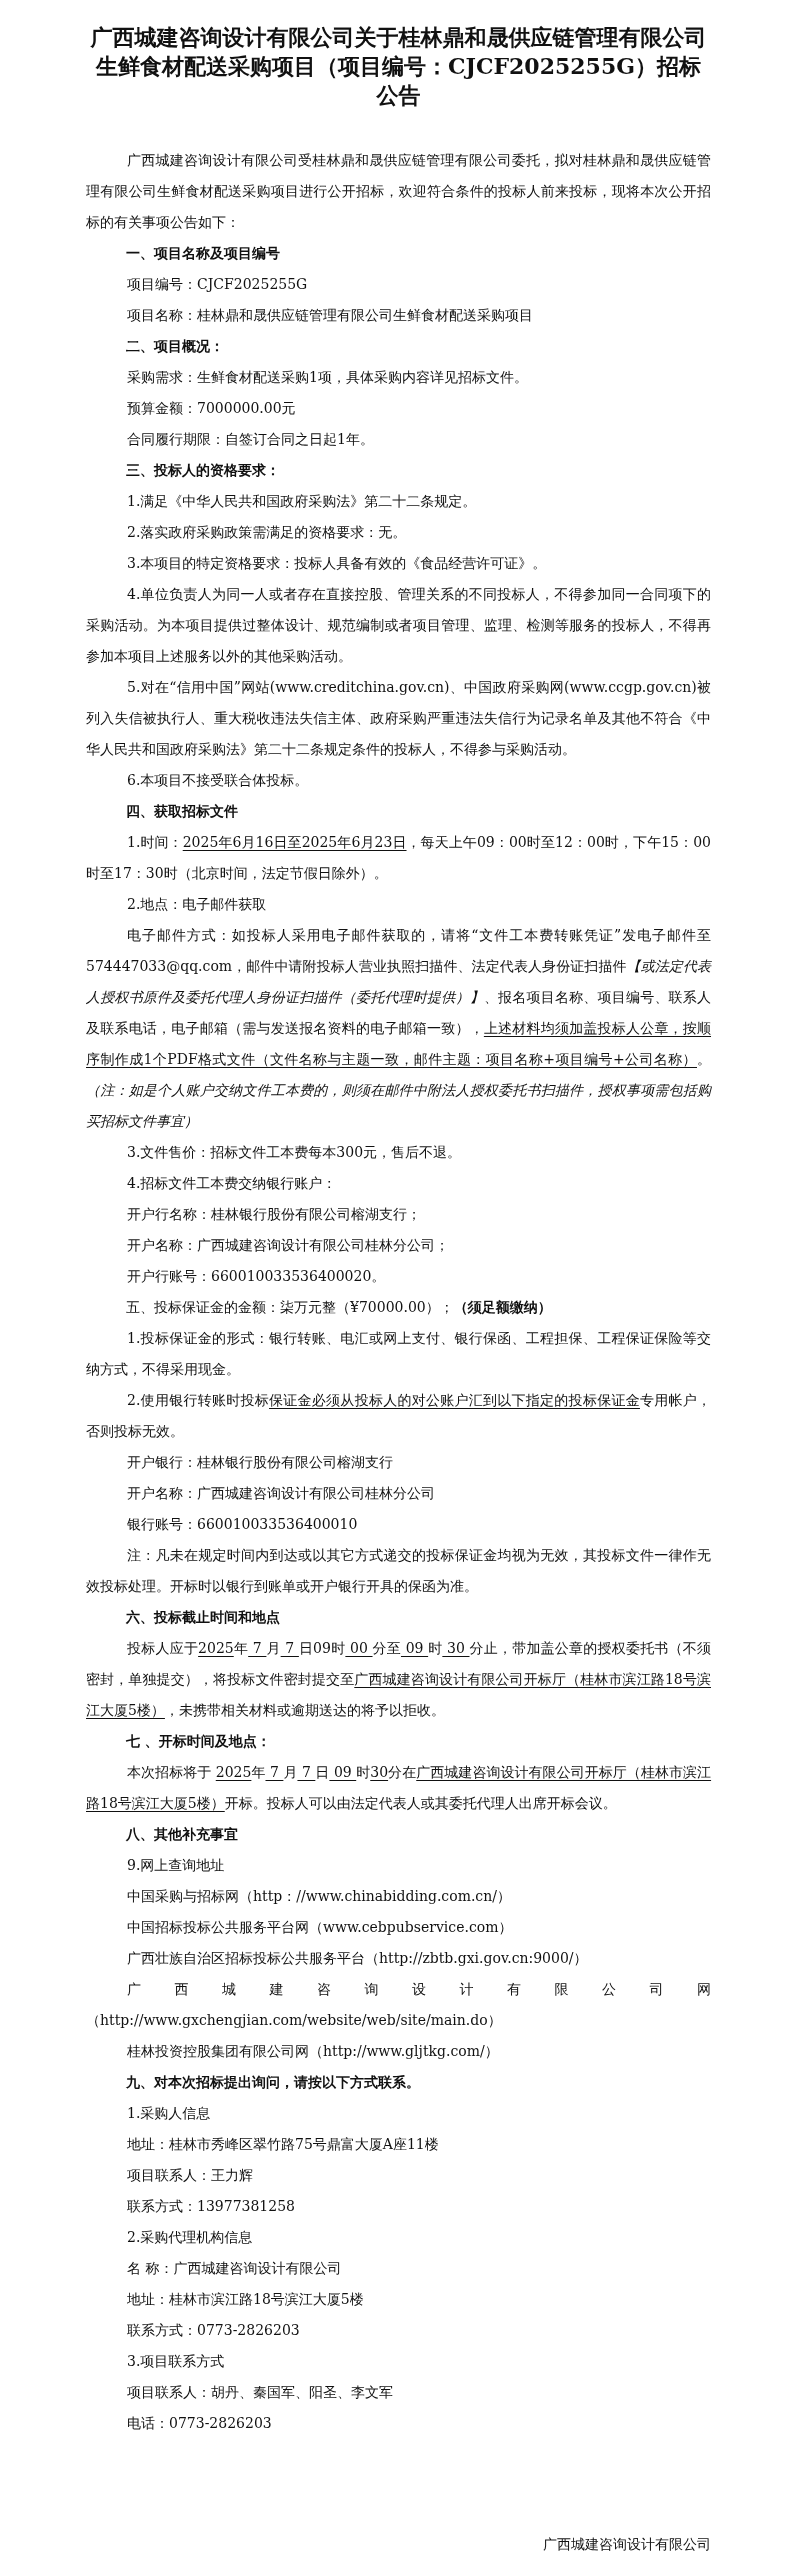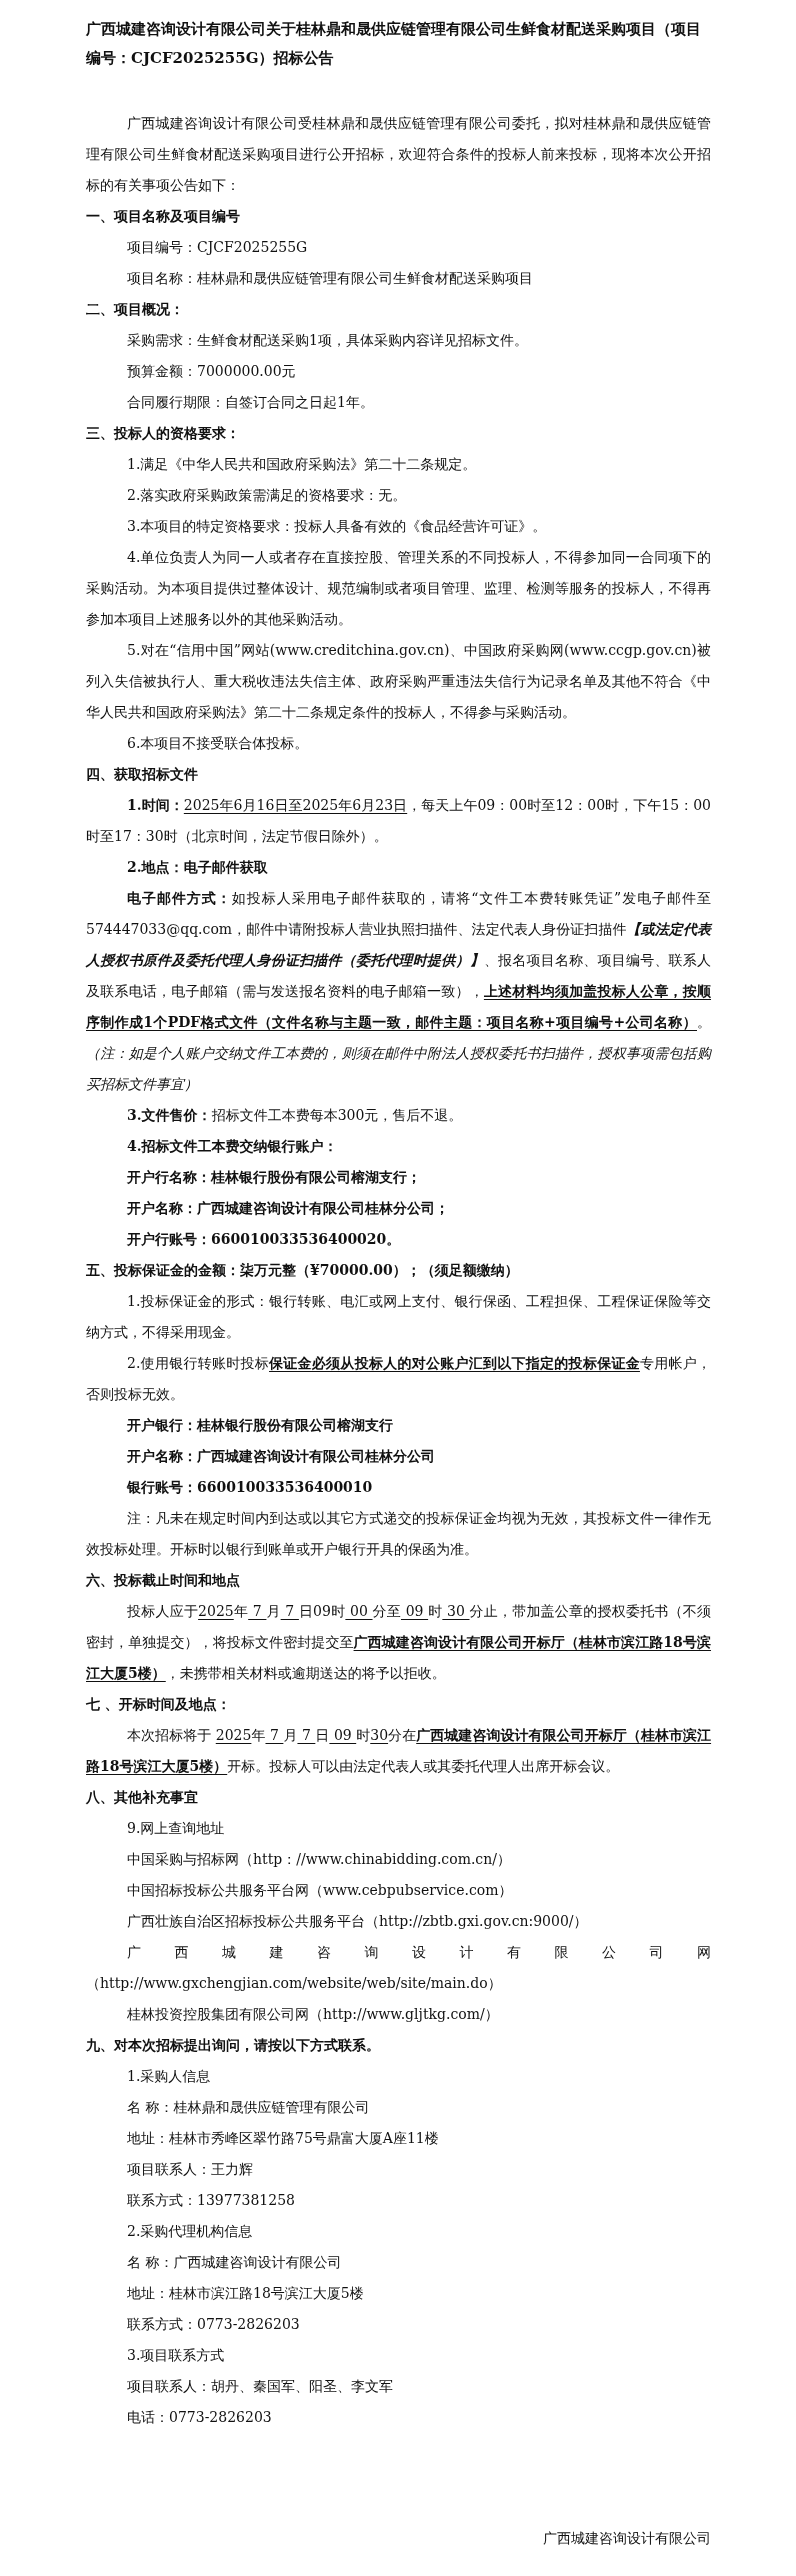--- a/index.html
+++ b/index.html
@@ -8,30 +8,30 @@
     min-height:2576px;
     box-sizing:border-box;
     background:#ffffff;
     color:#111;
     font-family:"DejaVu Serif","Liberation Serif",serif;
     font-size:14px;
     padding:12.8px 85px 24px 86px;
   }
   .doc-title{
     font-weight:bold;
-    text-align:left;
-    font-size:15px;
+    text-align:center;
+    font-size:22px;
     line-height:29px;
-    margin:2px 0 35px 0;
+    margin:10px 0 35px 0;
   }
   .doc-body p{margin:0;line-height:31px;text-align:justify;}
   .doc-body p.p{text-indent:41px;}
-  .doc-body p.h{font-weight:bold;text-indent:0;}
+  .doc-body p.h{font-weight:bold;text-indent:0;margin-left:40px;}
   .run{white-space:pre-wrap;}
-  .b{font-weight:bold;}
+  .b{font-weight:normal;}
   .u{text-decoration:underline;text-underline-offset:3.2px;text-decoration-thickness:0.8px;}
   .i{font-style:italic;}
   .footer{margin-top:0;}
   .footer p{margin:0;line-height:33px;text-align:right;}
 </style>
 </head>
 <body>
 
 <div class="page">
   <div class="doc-title">广西城建咨询设计有限公司关于桂林鼎和晟供应链管理有限公司生鲜食材配送采购项目（项目编号：CJCF2025255G）招标公告</div>
@@ -74,21 +74,20 @@
       <p class="p"><span class="run">本次招标将于 </span><span class="run u">2025</span><span class="run">年</span><span class="run u"> 7 </span><span class="run">月</span><span class="run u"> 7 </span><span class="run">日</span><span class="run u"> 09 </span><span class="run">时</span><span class="run u">30</span><span class="run">分在</span><span class="run b u">广西城建咨询设计有限公司开标厅（桂林市滨江路18号滨江大厦5楼）</span><span class="run">开标。投标人可以由法定代表人或其委托代理人出席开标会议。</span></p>
       <p class="h"><span class="run">八、其他补充事宜</span></p>
       <p class="p"><span class="run">9.网上查询地址</span></p>
       <p class="p"><span class="run">中国采购与招标网（http：//www.chinabidding.com.cn/）</span></p>
       <p class="p"><span class="run">中国招标投标公共服务平台网（www.cebpubservice.com）</span></p>
       <p class="p"><span class="run">广西壮族自治区招标投标公共服务平台（http://zbtb.gxi.gov.cn:9000/）</span></p>
       <p class="p"><span class="run">广西城建咨询设计有限公司网（http://www.gxchengjian.com/website/web/site/main.do）</span></p>
       <p class="p"><span class="run">桂林投资控股集团有限公司网（http://www.gljtkg.com/）</span></p>
       <p class="h"><span class="run">九、对本次招标提出询问，请按以下方式联系。</span></p>
       <p class="p"><span class="run">1.采购人信息</span></p>
-      <p class="p"><span class="run">名 称：桂林鼎和晟供应链管理有限公司</span></p>
       <p class="p"><span class="run">地址：桂林市秀峰区翠竹路75号鼎富大厦A座11楼</span></p>
       <p class="p"><span class="run">项目联系人：王力辉</span></p>
       <p class="p"><span class="run">联系方式：13977381258</span></p>
       <p class="p"><span class="run">2.采购代理机构信息</span></p>
       <p class="p"><span class="run">名 称：广西城建咨询设计有限公司</span></p>
       <p class="p"><span class="run">地址：桂林市滨江路18号滨江大厦5楼</span></p>
       <p class="p"><span class="run">联系方式：0773-2826203</span></p>
       <p class="p"><span class="run">3.项目联系方式</span></p>
       <p class="p"><span class="run">项目联系人：胡丹、秦国军、阳圣、李文军</span></p>
       <p class="p"><span class="run">电话：0773-2826203</span></p>

